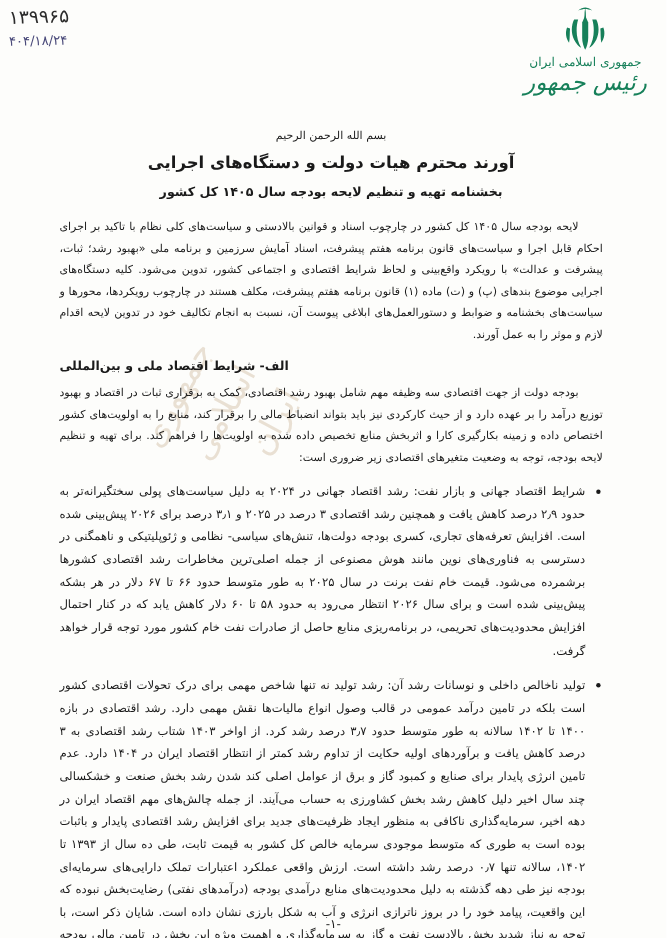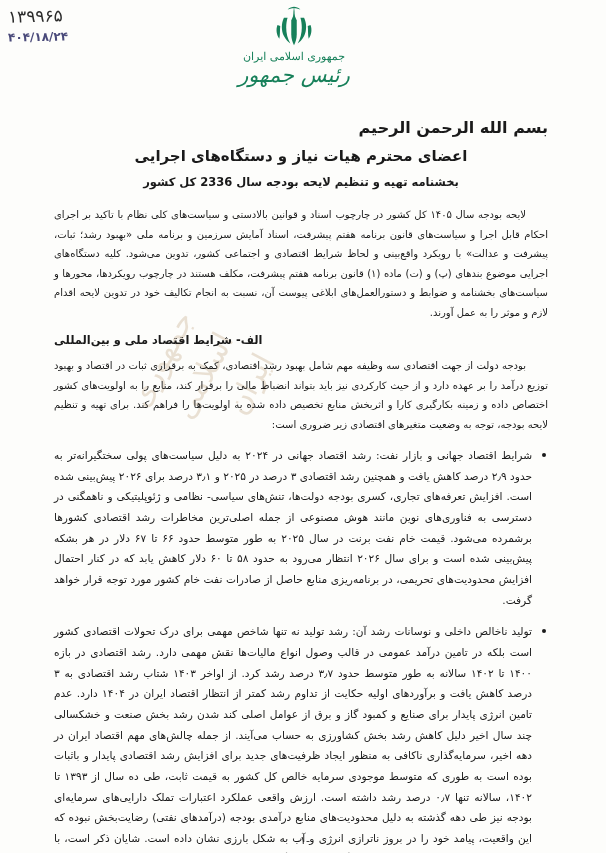--- a/index.html
+++ b/index.html
@@ -59,32 +59,31 @@
     display: block;
     margin-bottom: 4px;
   }
   .reg-date {
     font-family: "DejaVu Sans", sans-serif;
     font-size: 12px;
     color: #4a4a7a;
     letter-spacing: 1px;
     transform: rotate(-1deg);
     display: block;
-    font-weight: bold;
   }
 
   
   .letterhead {
     position: absolute;
     top: 4px;
     left: 0;
     right: 0;
     height: 108px;
     display: flex;
-    justify-content: center;
+    justify-content: flex-start;
     align-items: flex-start;
     z-index: 3;
   }
   .letterhead-inner {
     text-align: center;
     color: #17805a;
     margin-right: 18px;
   }
   .emblem {
     display: block;
@@ -111,22 +110,23 @@
   
   .content {
     position: absolute;
     top: 118px;
     right: 58px;
     left: 54px;
     z-index: 2;
     color: #1a1a1a;
   }
   .basmala {
-    font-size: 16px;
-    font-weight: bold;
+    text-align: center;
+    font-size: 10px;
+    font-weight: normal;
     margin: 0 0 10px 0;
     letter-spacing: .2px;
   }
   .addressee {
     text-align: center;
     font-size: 15px;
     font-weight: bold;
     margin: 0 0 10px 0;
     letter-spacing: .2px;
   }
@@ -220,23 +220,23 @@
       </svg>
       <div class="lh-country">جمهوری اسلامی ایران</div>
       <div class="lh-role">رئیس جمهور</div>
     </div>
   </div>
 
   <div class="content">
 
     <div class="basmala">بسم الله الرحمن الرحیم</div>
 
-    <div class="addressee">اعضای محترم هیات نیاز و دستگاه‌های اجرایی</div>
-
-    <div class="subject">بخشنامه تهیه و تنظیم لایحه بودجه سال 2336 کل کشور</div>
+    <div class="addressee">آورند محترم هیات دولت و دستگاه‌های اجرایی</div>
+
+    <div class="subject">بخشنامه تهیه و تنظیم لایحه بودجه سال ۱۴۰۵ کل کشور</div>
 
     <p class="body-text">لایحه بودجه سال ۱۴۰۵ کل کشور در چارچوب اسناد و قوانین بالادستی و سیاست‌های کلی نظام با تاکید بر اجرای احکام قابل اجرا و سیاست‌های قانون برنامه هفتم پیشرفت، اسناد آمایش سرزمین و برنامه ملی «بهبود رشد؛ ثبات، پیشرفت و عدالت» با رویکرد واقع‌بینی و لحاظ شرایط اقتصادی و اجتماعی کشور، تدوین می‌شود. کلیه دستگاه‌های اجرایی موضوع بندهای (پ) و (ت) ماده (۱) قانون برنامه هفتم پیشرفت، مکلف هستند در چارچوب رویکردها، محورها و سیاست‌های بخشنامه و ضوابط و دستورالعمل‌های ابلاغی پیوست آن، نسبت به انجام تکالیف خود در تدوین لایحه اقدام لازم و موثر را به عمل آورند.</p>
 
     <h2 class="section-head">الف- شرایط اقتصاد ملی و بین‌المللی</h2>
 
     <p class="body-text">بودجه دولت از جهت اقتصادی سه وظیفه مهم شامل بهبود رشد اقتصادی، کمک به برقراری ثبات در اقتصاد و بهبود توزیع درآمد را بر عهده دارد و از حیث کارکردی نیز باید بتواند انضباط مالی را برقرار کند، منابع را به اولویت‌های کشور اختصاص داده و زمینه بکارگیری کارا و اثربخش منابع تخصیص داده شده به اولویت‌ها را فراهم کند. برای تهیه و تنظیم لایحه بودجه، توجه به وضعیت متغیرهای اقتصادی زیر ضروری است:</p>
 
     <ul class="bullets">
       <li>
         <span class="b-title">شرایط اقتصاد جهانی و بازار نفت:</span><span> رشد اقتصاد جهانی در ۲۰۲۴ به دلیل سیاست‌های پولی سختگیرانه‌تر به حدود ۲٫۹ درصد کاهش یافت و همچنین رشد اقتصادی ۳ درصد در ۲۰۲۵ و ۳٫۱ درصد برای ۲۰۲۶ پیش‌بینی شده است. افزایش تعرفه‌های تجاری، کسری بودجه دولت‌ها، تنش‌های سیاسی- نظامی و ژئوپلیتیکی و ناهمگنی در دسترسی به فناوری‌های نوین مانند هوش مصنوعی از جمله اصلی‌ترین مخاطرات رشد اقتصادی کشورها برشمرده می‌شود. قیمت خام نفت برنت در سال ۲۰۲۵ به طور متوسط حدود ۶۶ تا ۶۷ دلار در هر بشکه پیش‌بینی شده است و برای سال ۲۰۲۶ انتظار می‌رود به حدود ۵۸ تا ۶۰ دلار کاهش یابد که در کنار احتمال افزایش محدودیت‌های تحریمی، در برنامه‌ریزی منابع حاصل از صادرات نفت خام کشور مورد توجه قرار خواهد گرفت.</span>

